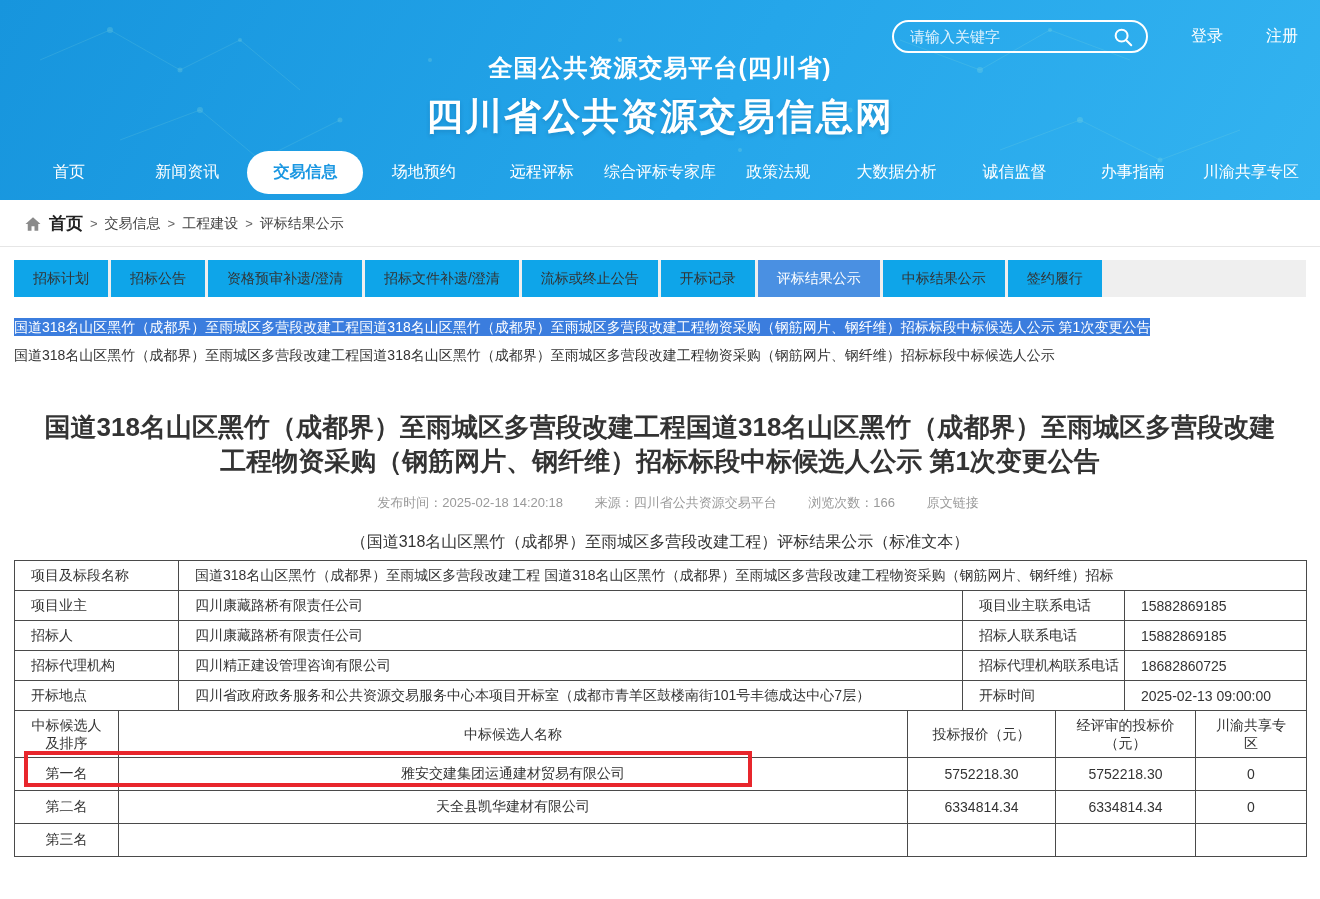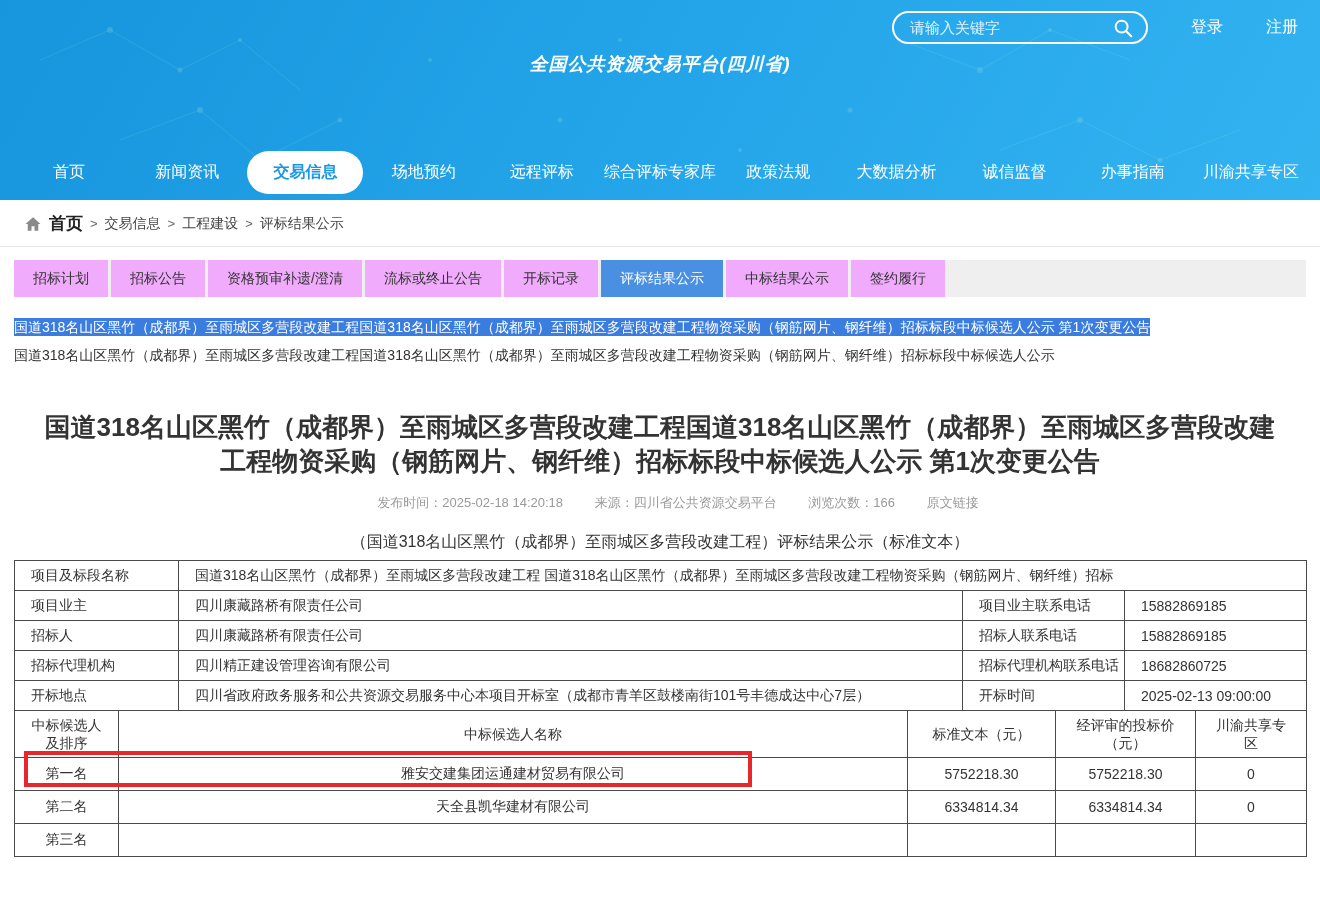--- a/index.html
+++ b/index.html
@@ -3,48 +3,48 @@
 <meta charset="utf-8">
 <style>
   * { box-sizing: border-box; margin: 0; padding: 0; }
   html, body { width: 1320px; height: 899px; overflow: hidden; background: #fff;
     font-family: "Liberation Sans", "DejaVu Sans", sans-serif; }
 
   
   .site-header { position: relative; height: 200px;
     background: linear-gradient(120deg, #1795dd 0%, #25a6ea 55%, #33b3f0 100%); }
   .header-pattern { position: absolute; inset: 0; opacity: .55; pointer-events: none; }
-  .topbar { position: absolute; top: 11px; right: 22px; display: flex; align-items: center; gap: 20px; z-index: 3; }
+  .topbar { position: absolute; top: 20px; right: 22px; display: flex; align-items: center; gap: 20px; z-index: 3; }
   .search-pill { display: flex; align-items: center; width: 256px; height: 33px;
     border: 2px solid #fff; border-radius: 17px; padding: 0 10px 0 16px; }
   .search-pill input { flex: 1; background: transparent; border: none; outline: none;
     color: #fff; font-size: 15px; font-family: inherit; }
   .search-pill input::placeholder { color: #eaf7ff; opacity: .95; }
   .search-btn { width: 26px; height: 26px; display: flex; align-items: center; justify-content: center; cursor: pointer; }
   .auth-link { color: #fff; font-size: 16px; text-decoration: none; cursor: pointer; margin-left: 23px; }
   .header-titles { position: absolute; top: 52px; left: 0; right: 0; text-align: center; color: #fff; z-index: 2; }
-  .platform-title { font-size: 18px; font-weight: bold; letter-spacing: 1px; font-style: italic; }
+  .platform-title { font-size: 24px; font-weight: bold; letter-spacing: 1px; }
   .site-title { font-size: 37px; font-weight: bold; margin-top: 8px; letter-spacing: 2px;
     text-shadow: 0 2px 4px rgba(0,40,80,.18); }
   .main-nav { position: absolute; left: 0; right: 0; bottom: 0; height: 56px;
     display: flex; align-items: center; padding: 0 10px; z-index: 2; }
   .nav-item { flex: 1; text-align: center; color: #fff; font-size: 16px; cursor: pointer; white-space: nowrap; }
   .nav-item .pill { display: inline-block; background: #fff; color: #1a97e2; font-weight: bold;
     padding: 11px 26px; border-radius: 24px; }
 
   
   .breadcrumb { display: flex; align-items: center; gap: 7px; padding: 12px 24px 11px;
     border-bottom: 1px solid #e6e6e6; }
   .crumb-home { font-size: 17px; font-weight: bold; color: #222; cursor: pointer; }
   .crumb-sep { font-size: 13px; color: #666; }
   .crumb-item { font-size: 14px; color: #444; cursor: pointer; }
 
   
   .tab-strip { margin: 13px 14px 0; background: #efefef; display: flex; height: 37px; }
-  .tab { background: #f0abfc; color: #333; font-size: 14px; line-height: 37px;
+  .tab { background: #0ea5e9; color: #333; font-size: 14px; line-height: 37px;
     padding: 0 19px; margin-right: 3px; cursor: pointer; white-space: nowrap; }
   .tab.active { background: #4a90e2; color: #fff; }
 
   
   .list-area { margin: 20px 14px 0; }
   .list-line { font-size: 14px; color: #333; line-height: 21px; margin-bottom: 7px; cursor: pointer; }
   .list-line.selected { display: inline; background: #3b7dde; color: #fff; padding: 1px 0; }
 
   
   .article-title { margin: 44px auto 0; max-width: 1240px; text-align: center;
@@ -106,20 +106,21 @@
             <line x1="15.5" y1="15.5" x2="21" y2="21"></line>
         </svg>
       </span>
     </div>
     <a class="auth-link">登录</a>
     <a class="auth-link">注册</a>
   </div>
 
   <div class="header-titles">
     <div class="platform-title">全国公共资源交易平台(四川省)</div>
+    <div class="site-title">四川省公共资源交易信息网</div>
   </div>
 
   <nav class="main-nav">
     <div class="nav-item">首页</div>
     <div class="nav-item">新闻资讯</div>
     <div class="nav-item"><span class="pill">交易信息</span></div>
     <div class="nav-item">场地预约</div>
     <div class="nav-item">远程评标</div>
     <div class="nav-item">综合评标专家库</div>
     <div class="nav-item">政策法规</div>
@@ -140,20 +141,21 @@
   <span class="crumb-sep">&gt;</span>
   <span class="crumb-item">工程建设</span>
   <span class="crumb-sep">&gt;</span>
   <span class="crumb-item">评标结果公示</span>
 </div>
 
 <div class="tab-strip">
   <div class="tab">招标计划</div>
   <div class="tab">招标公告</div>
   <div class="tab">资格预审补遗/澄清</div>
+  <div class="tab">招标文件补遗/澄清</div>
   <div class="tab">流标或终止公告</div>
   <div class="tab">开标记录</div>
   <div class="tab active">评标结果公示</div>
   <div class="tab">中标结果公示</div>
   <div class="tab">签约履行</div>
 </div>
 
 <div class="list-area">
   <div style="margin-bottom:7px;">
     <span class="list-line selected">国道318名山区黑竹（成都界）至雨城区多营段改建工程国道318名山区黑竹（成都界）至雨城区多营段改建工程物资采购（钢筋网片、钢纤维）招标标段中标候选人公示 第1次变更公告</span>
@@ -217,21 +219,21 @@
         <col style="width:104px">
         <col style="width:789px">
         <col style="width:148px">
         <col style="width:140px">
         <col style="width:111px">
       </colgroup>
     <tbody>
         <tr class="hdr">
       <td>中标候选人及排序</td>
       <td>中标候选人名称</td>
-      <td>标准文本（元）</td>
+      <td>投标报价（元）</td>
       <td>经评审的投标价（元）</td>
       <td>川渝共享专区</td>
     </tr>
     <tr class="row">
       <td>第一名</td>
       <td>雅安交建集团运通建材贸易有限公司</td>
       <td>5752218.30</td>
       <td>5752218.30</td>
       <td>0</td>
     </tr>

